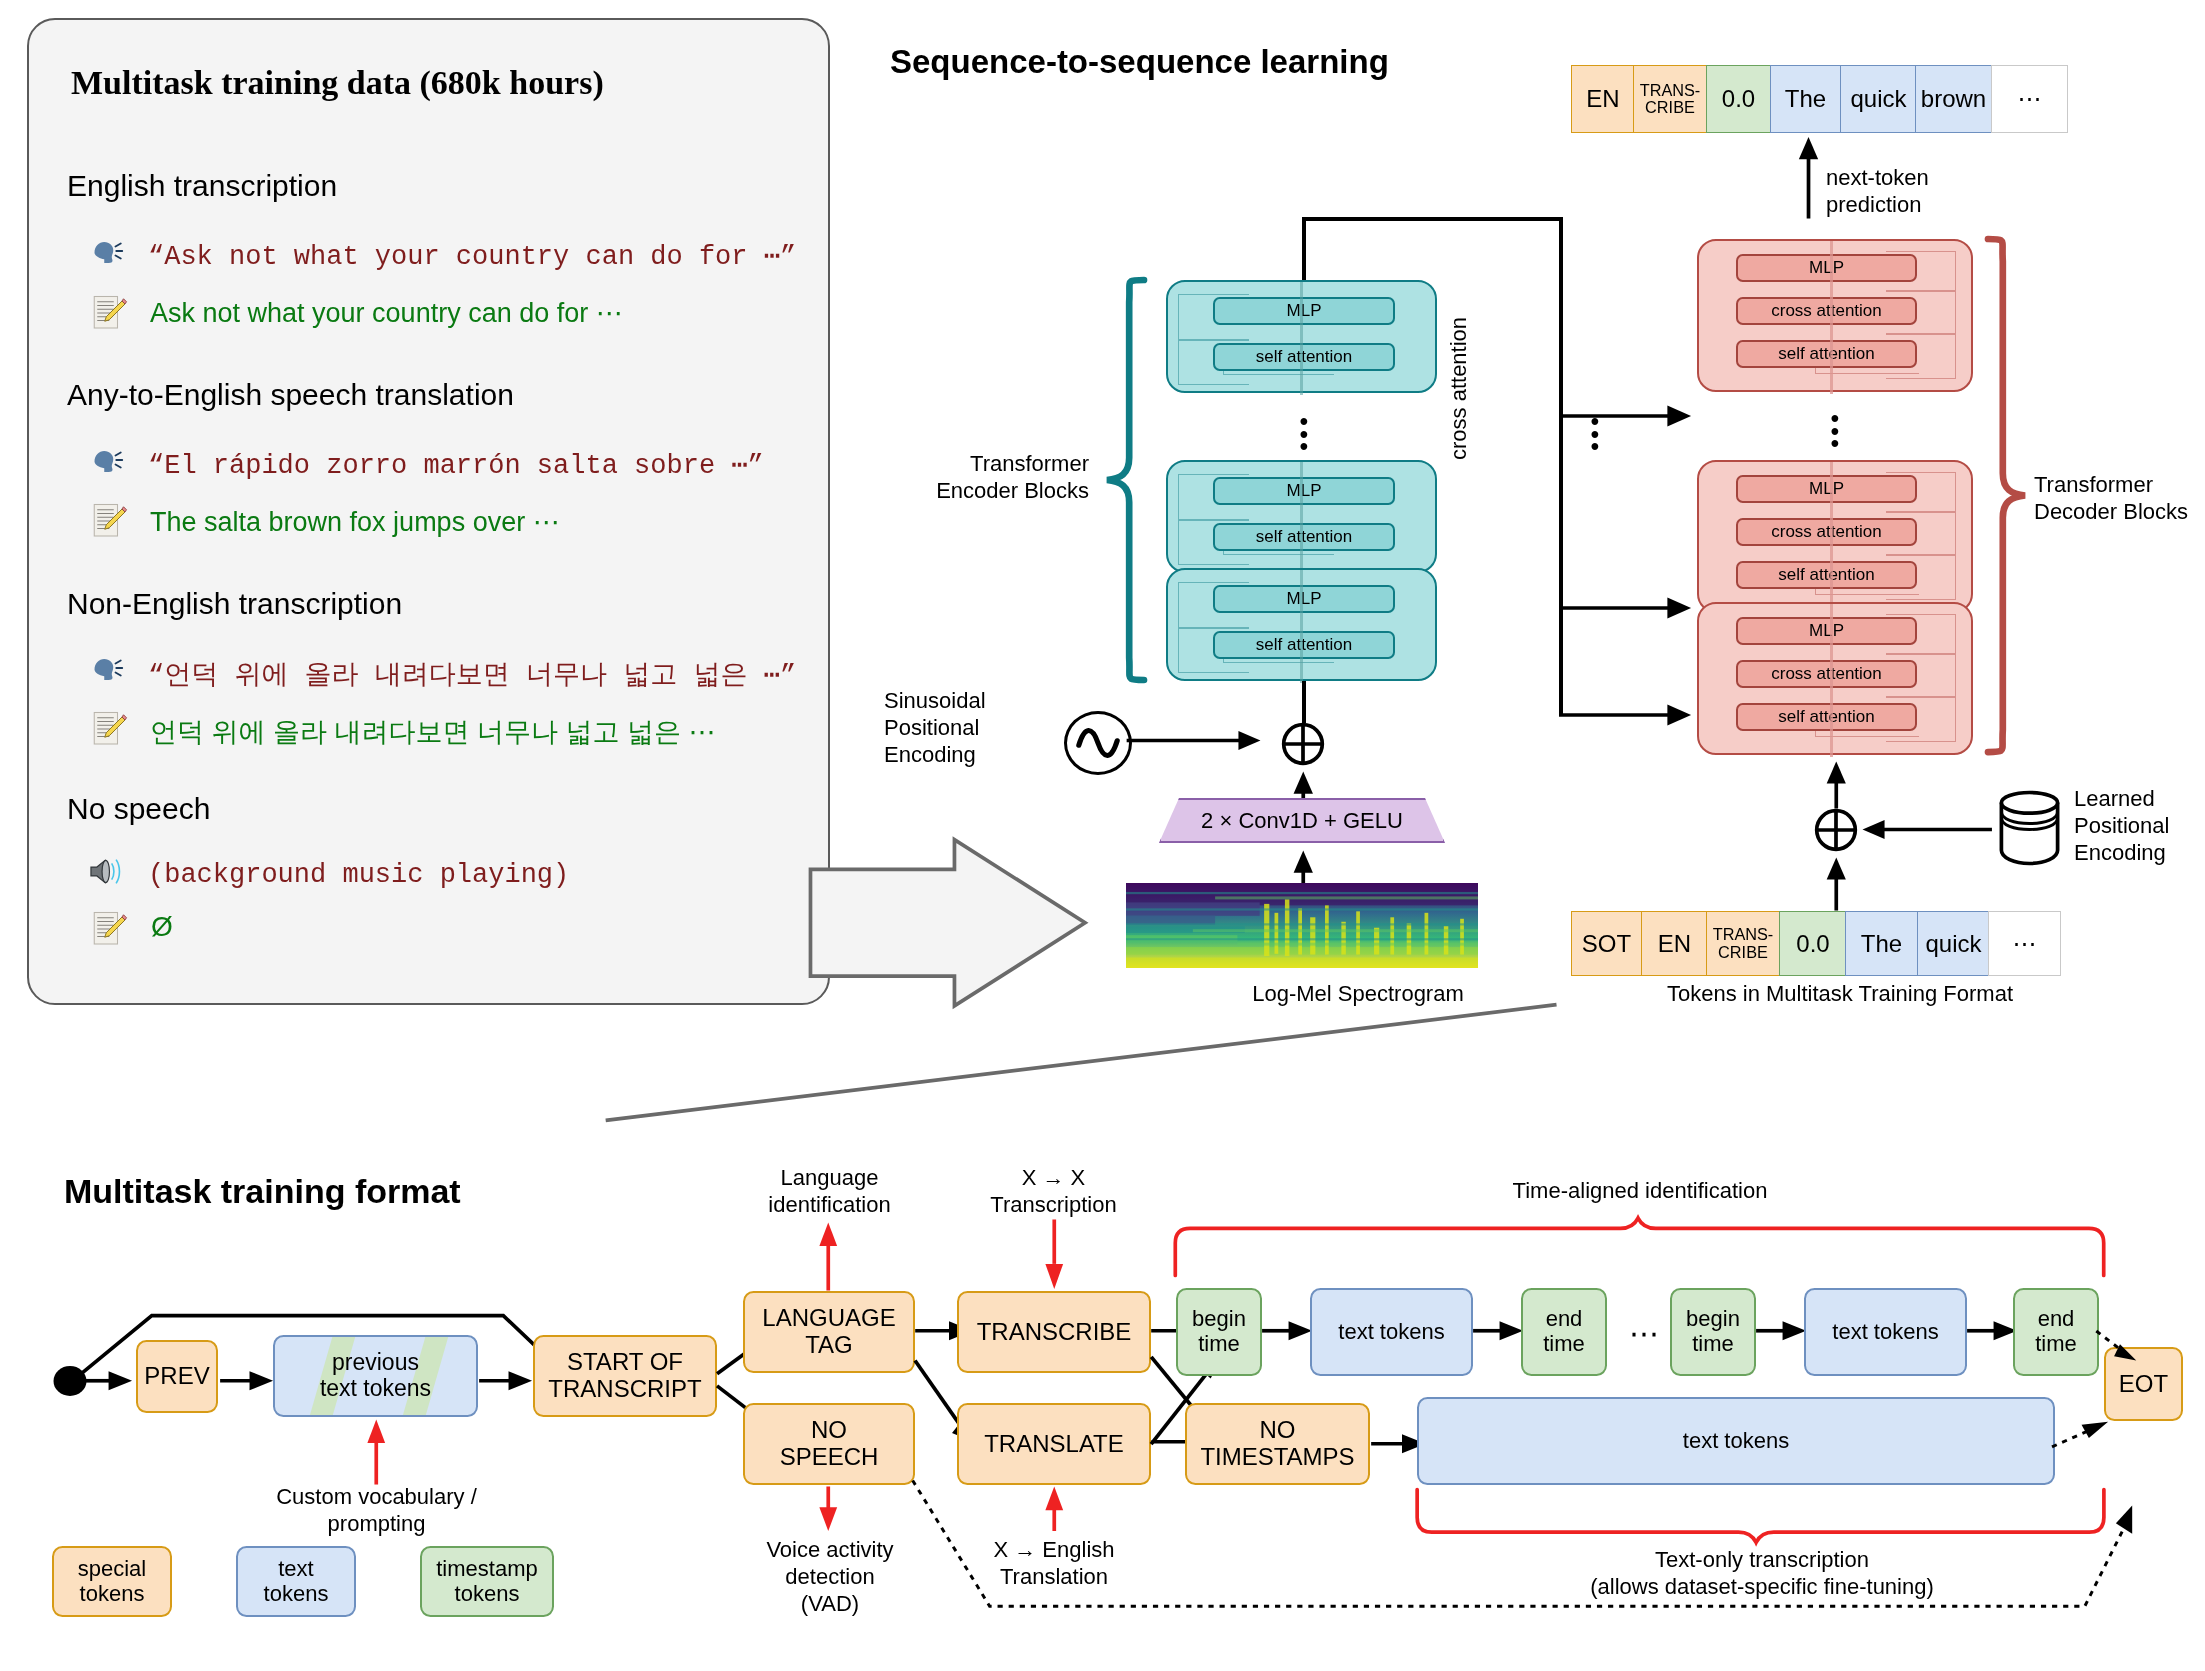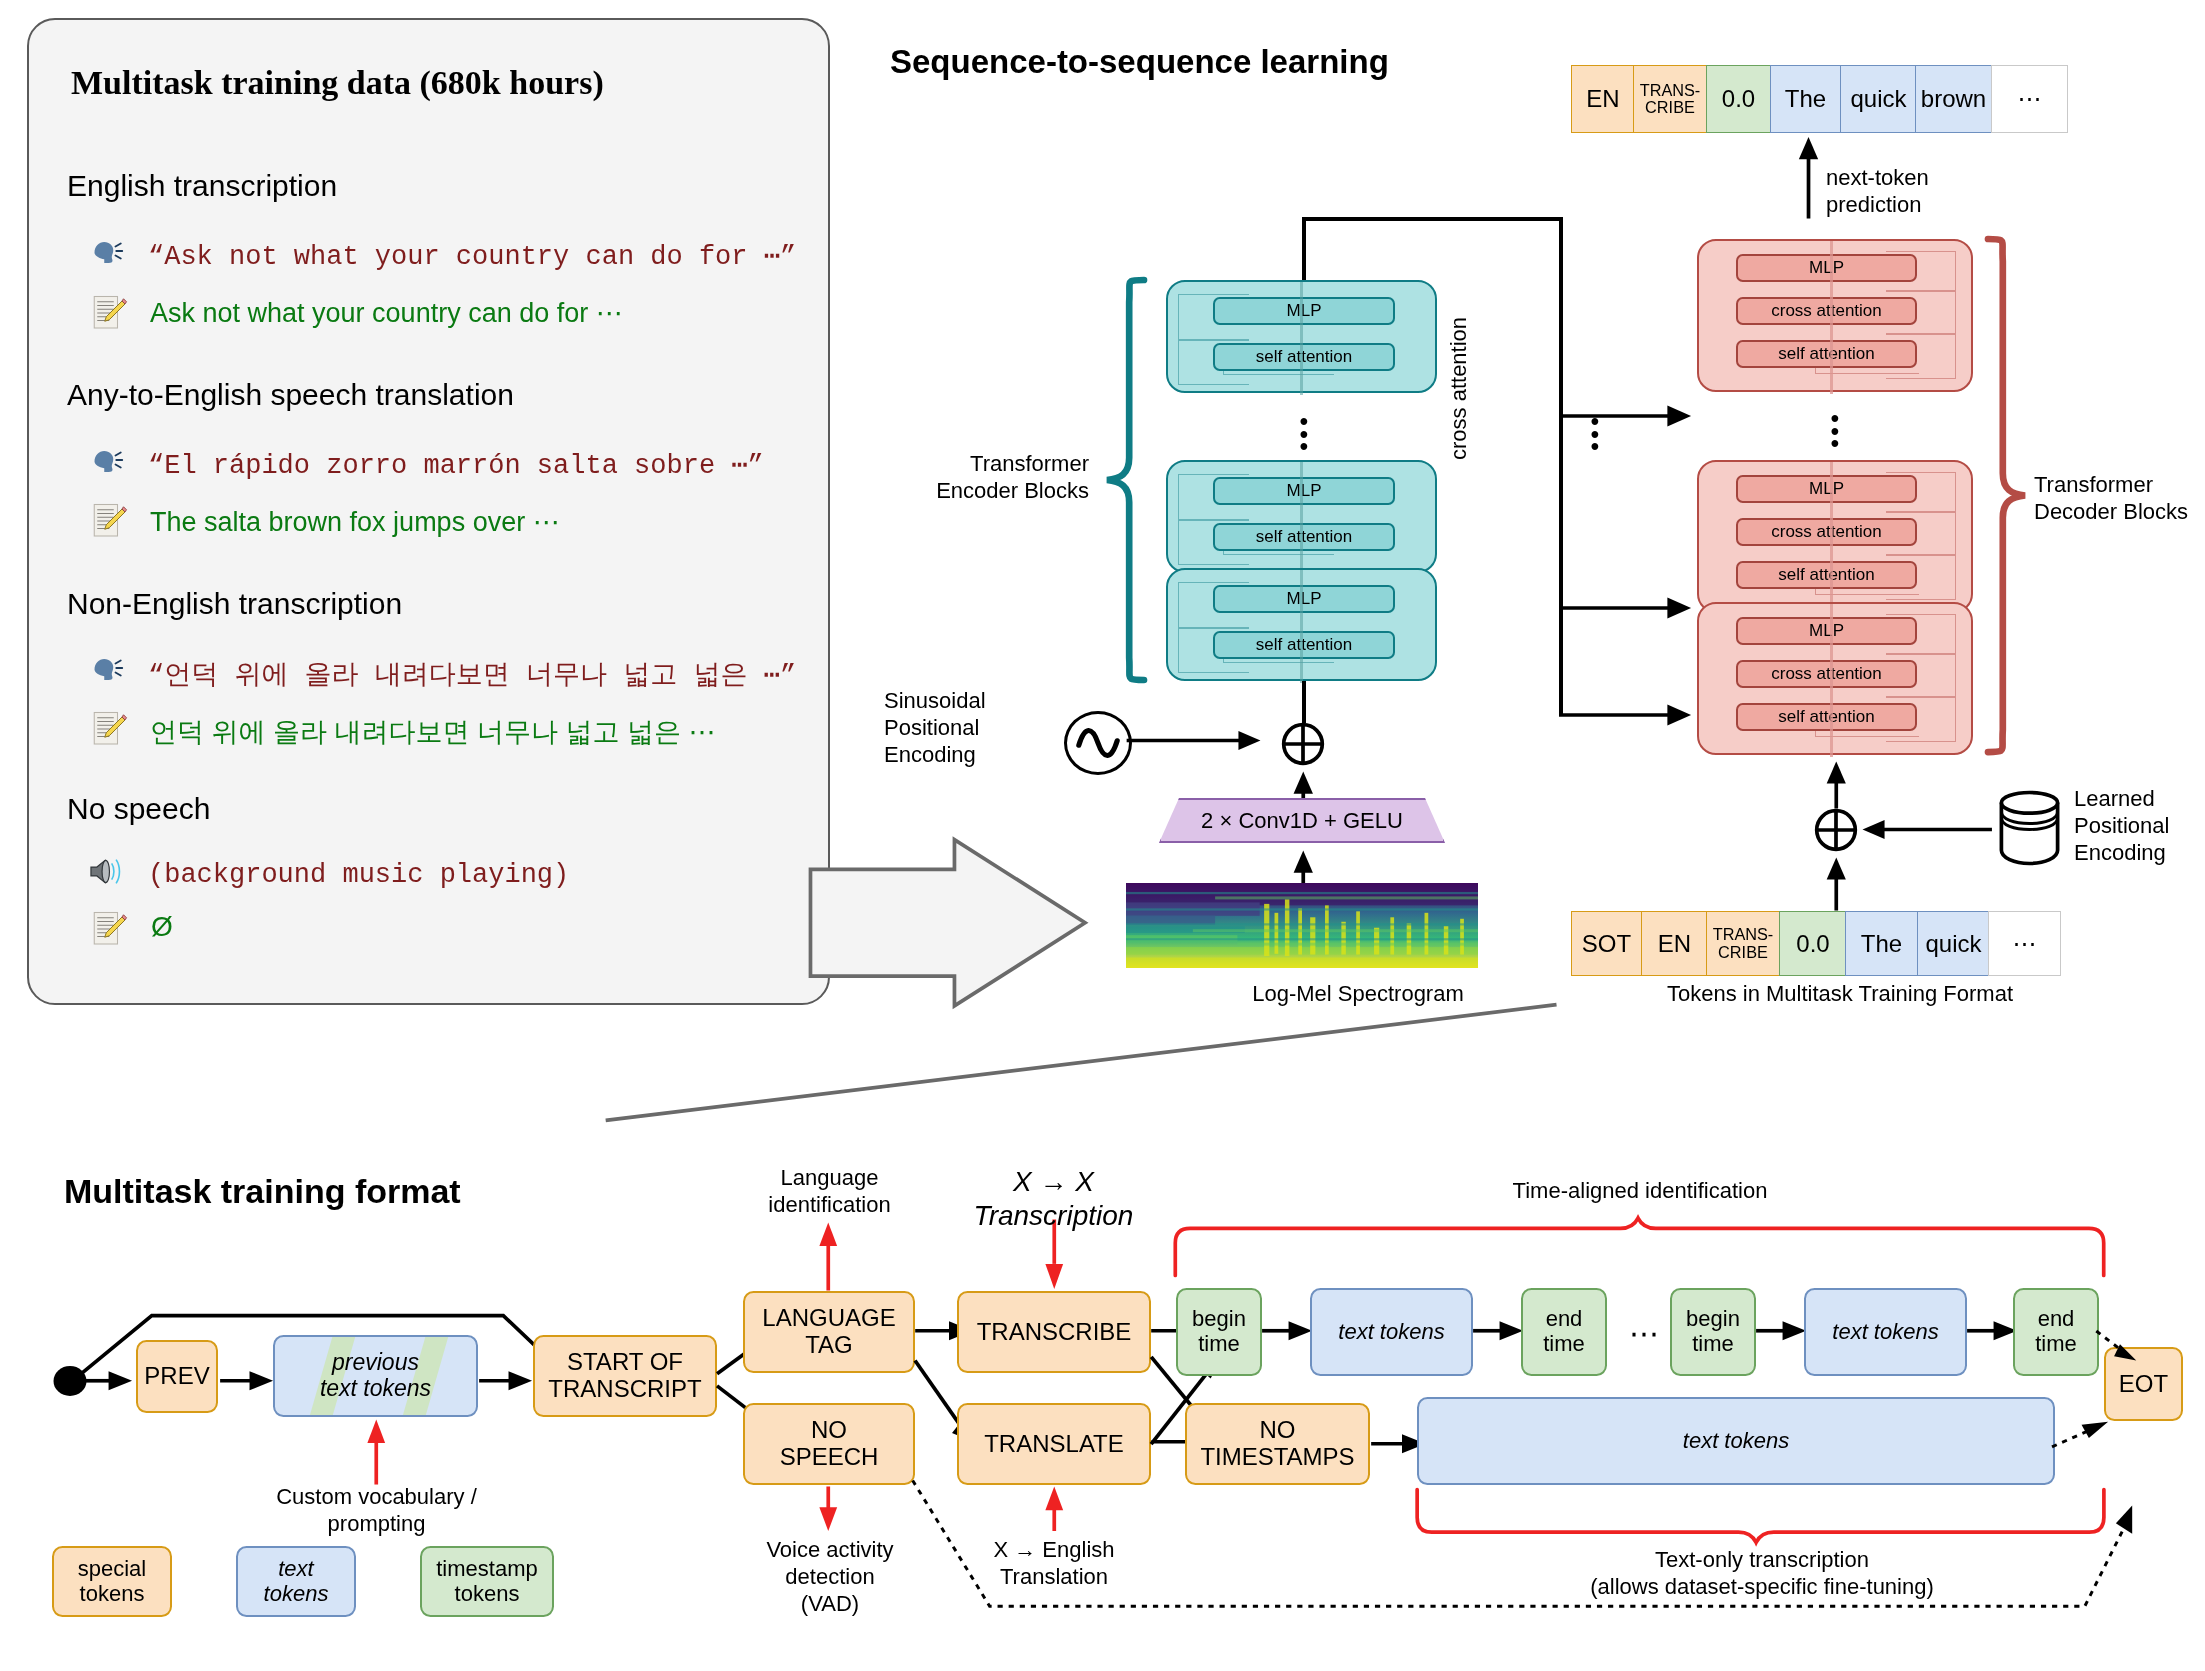--- a/index.html
+++ b/index.html
@@ -10,21 +10,21 @@
   #panel-data{left:27px;top:18px;width:803px;height:987px;}
   .panel-title{position:absolute;font-weight:bold;color:#000;}
   
   .cat{position:absolute;font-size:30px;color:#000000;white-space:nowrap;}
   .spoken{position:absolute;font-size:27px;color:#7f1d1d;white-space:nowrap;font-family:Liberation Mono, monospace;}
   .written{position:absolute;font-size:27px;color:#0a7a12;white-space:nowrap;}
   .icn{position:absolute;width:33px;height:33px;}
   
   .nbox{position:absolute;box-sizing:border-box;display:flex;align-items:center;justify-content:center;text-align:center;line-height:1.12;}
   .special{background:#fce0c0;border:2.2px solid #d79b16;border-radius:10.4px;}
-  .texttok{background:#d6e4f7;border:2.2px solid #6e90c0;border-radius:10.4px;font-style:italic;}
+  .texttok{background:#d6e4f7;border:2.2px solid #6e90c0;border-radius:10.4px;}
   .timetok{background:#d4e9ce;border:2.2px solid #6ba35e;border-radius:10.4px;}
   
   .seqtok{position:absolute;box-sizing:border-box;display:flex;align-items:center;justify-content:center;text-align:center;line-height:1.05;}
   .st-special{background:#fce0c0;border:1.5px solid #d79b16;}
   .st-time{background:#d4e9ce;border:1.5px solid #6ba35e;}
   .st-text{background:#d6e4f7;border:1.5px solid #6e90c0;}
   .st-blank{background:#fff;border:1.5px solid #c9c9c9;}
   .encblk{position:absolute;background:#aee2e3;border:2.2px solid #0f7c85;border-radius:19px;box-sizing:border-box;}
   .decblk{position:absolute;background:#f6cdc8;border:2.2px solid #b44c45;border-radius:19px;box-sizing:border-box;}
   .encsub{position:absolute;background:#8fd5d7;border:2.2px solid #0f7c85;border-radius:6.7px;box-sizing:border-box;
@@ -472,21 +472,21 @@
   <path d="M84 122 L50 108 L64 90 Z" fill="#000"></path>
 </svg>
 
 <div class="nbox special" style="left:957px;top:1291px;width:194px;height:82px;font-size:24px;">TRANSCRIBE</div>
 <div class="nbox special" style="left:957px;top:1403px;width:194px;height:82px;font-size:24px;">TRANSLATE</div>
 
 <svg style="left:1040px;top:1218px;" width="30" height="74" viewBox="0 0 40 100">
   <path d="M19 2 V62" stroke="#ee2222" stroke-width="5" fill="none"></path>
   <path d="M19 96 L31 62 L7 62 Z" fill="#ee2222"></path>
 </svg>
-<div class="lblC" style="left:955px;top:1165px;width:197px;white-space:pre-line;font-size:28px;font-style:italic;">X → X
+<div class="lblC" style="left:955px;top:1165px;width:197px;white-space:pre-line;font-size:22px;">X → X
 Transcription</div>
 
 <svg style="left:1040px;top:1485px;" width="30" height="49" viewBox="0 0 40 66">
   <path d="M19 62 V28" stroke="#ee2222" stroke-width="5" fill="none"></path>
   <path d="M19 2 L31 34 L7 34 Z" fill="#ee2222"></path>
 </svg>
 <div class="lblC" style="left:954px;top:1537px;width:200px;white-space:pre-line;font-size:22px;">X → English
 Translation</div>
 
 <svg style="left:1151px;top:1319px;" width="68" height="25" viewBox="0 0 92 34">

